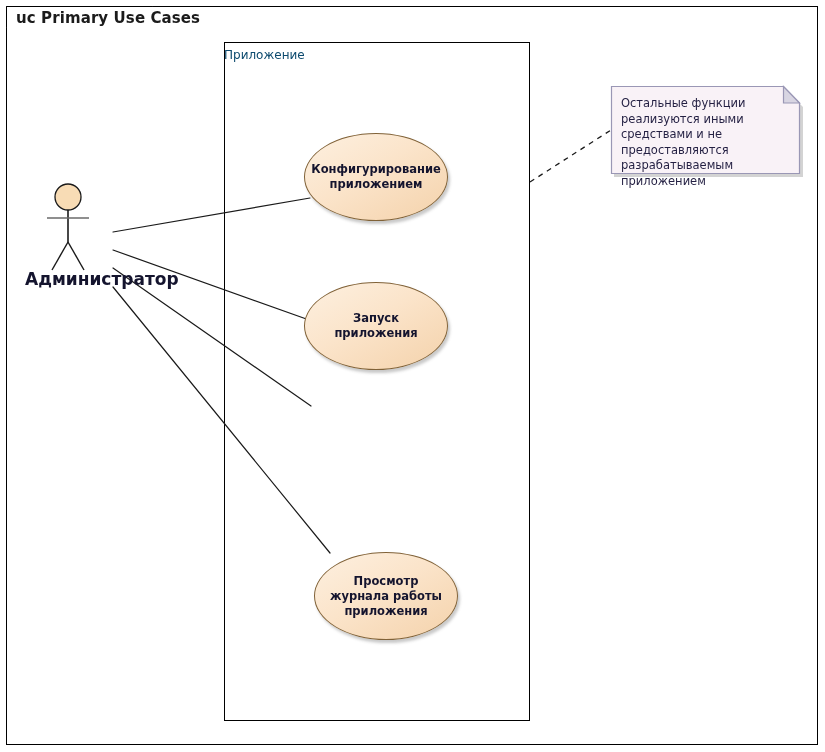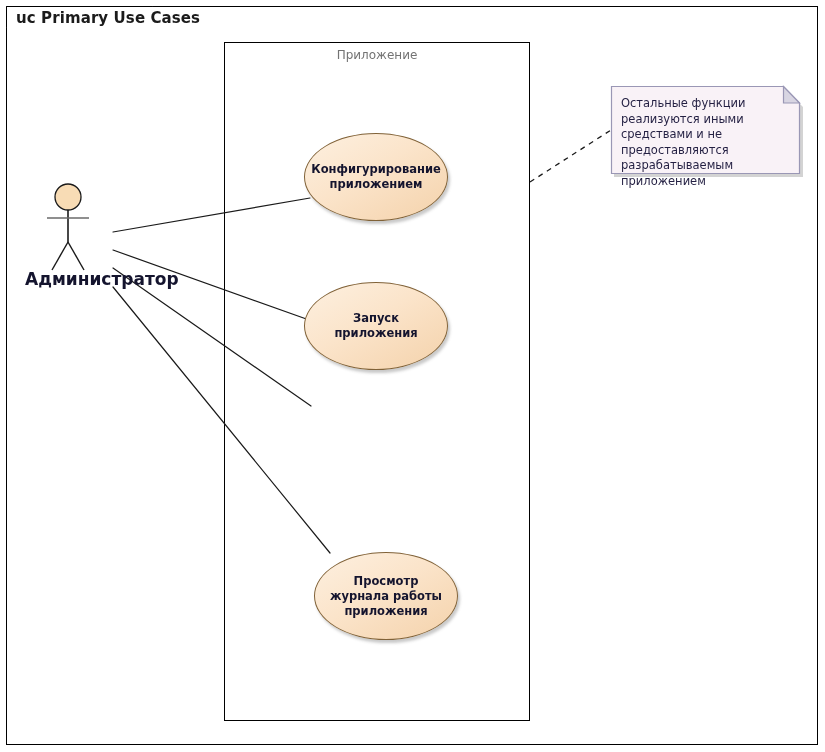--- a/index.html
+++ b/index.html
@@ -64,23 +64,23 @@
     height: 679px;
     border: 1px solid #000000;
     box-sizing: border-box;
     background: transparent;
   }
   .boundary-label {
     position: absolute;
     left: 224px;
     top: 48px;
     width: 306px;
-    text-align: center;
+    text-align: left;
     font-size: 12px;
-    color: #737373;
+    color: #0c4a6e;
     font-family: "DejaVu Sans", sans-serif;
   }
   .usecase {
     position: absolute;
     border-radius: 50%;
     border: 1px solid #806238;
     background: linear-gradient(150deg, #fdf0e0 0%, #fbe4ca 45%, #f4d2ab 100%);
     box-shadow: 2px 3px 3px rgba(90,90,90,0.33);
     display: flex;
     align-items: center;

